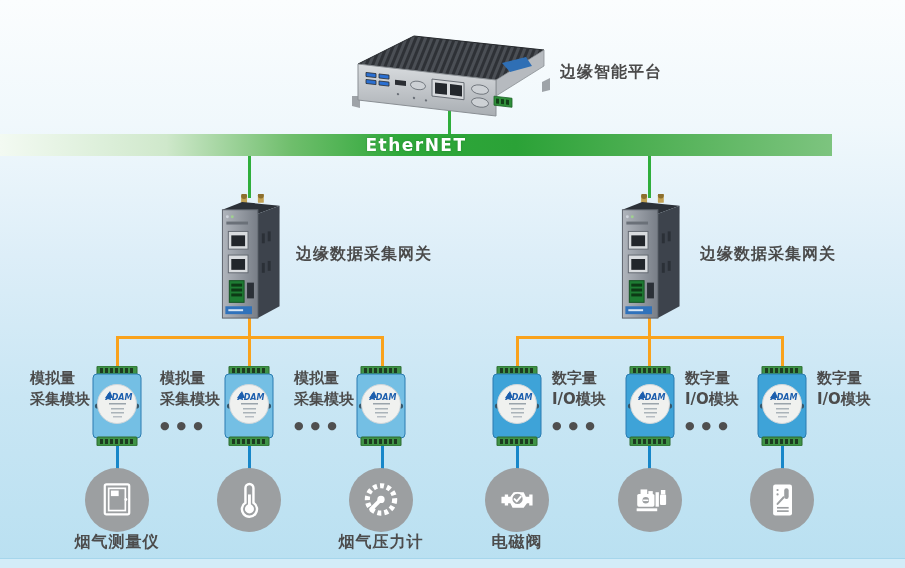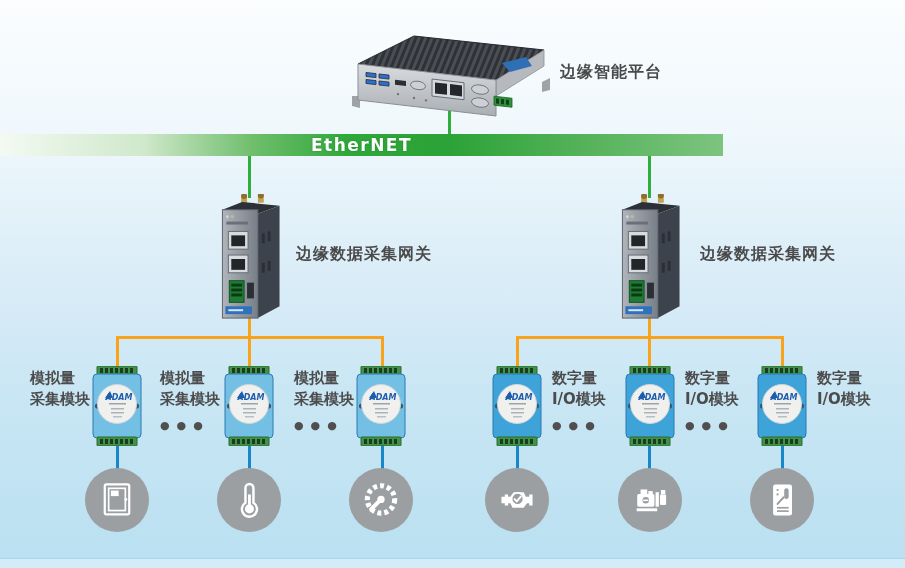--- a/index.html
+++ b/index.html
@@ -4,21 +4,21 @@
 <style>
   html,body{margin:0;padding:0;background:#e8f4fa;}
   .canvas{
     position:relative;width:905px;height:568px;overflow:hidden;
     font-family:"DejaVu Sans","Liberation Sans",sans-serif;
     background:linear-gradient(180deg,#fbfdfe 0%,#f0f8fc 22%,#ddeef8 45%,#c9e6f4 70%,#b9e0f1 100%);
   }
   .abs{position:absolute;}
   
   .ether-bar{
-    left:0;top:134px;width:723px;height:22px;z-index:2;
+    left:0;top:134px;width:832px;height:22px;z-index:2;
     background:linear-gradient(90deg,#f3faf2 0%,#cfe8cb 20%,#6fbe6c 35%,#2fa83a 48%,#2ba237 62%,#4fb054 78%,#7dc47f 100%);
     text-align:center;
   }
   .ether-label{
     line-height:22px;color:#ffffff;font-weight:bold;font-size:17px;letter-spacing:1.5px;
     text-shadow:0 0 2px rgba(20,90,30,.45);
   }
   
   .line{z-index:1;}
   .v-green{width:3px;background:#2fae3c;}
@@ -287,38 +287,41 @@
   <div class="abs mod-label" style="left:817px;">
     <span>数字量</span><br>
     <span>I/O模块</span>
   </div>
 
   <div class="abs dev-circle" style="left:85px;">
     <svg width="40" height="40" viewBox="0 0 36 36">
         <use href="#cabinet-icon-sym"></use>
       </svg>
   </div>
+  <div class="abs dev-label" style="left:52px;">烟气测量仪</div>
 
   <div class="abs dev-circle" style="left:217px;">
     <svg width="40" height="40" viewBox="0 0 36 36">
         <use href="#thermometer-icon-sym"></use>
       </svg>
   </div>
 
   <div class="abs dev-circle" style="left:349px;">
     <svg width="40" height="40" viewBox="0 0 36 36">
         <use href="#gauge-icon-sym"></use>
       </svg>
   </div>
+  <div class="abs dev-label" style="left:316px;">烟气压力计</div>
 
   <div class="abs dev-circle" style="left:485px;">
     <svg width="40" height="40" viewBox="0 0 36 36">
         <use href="#valve-icon-sym"></use>
       </svg>
   </div>
+  <div class="abs dev-label" style="left:452px;">电磁阀</div>
 
   <div class="abs dev-circle" style="left:618px;">
     <svg width="40" height="40" viewBox="0 0 36 36">
         <use href="#pump-icon-sym"></use>
       </svg>
   </div>
 
   <div class="abs dev-circle" style="left:750px;">
     <svg width="40" height="40" viewBox="0 0 36 36">
         <use href="#relay-icon-sym"></use>

